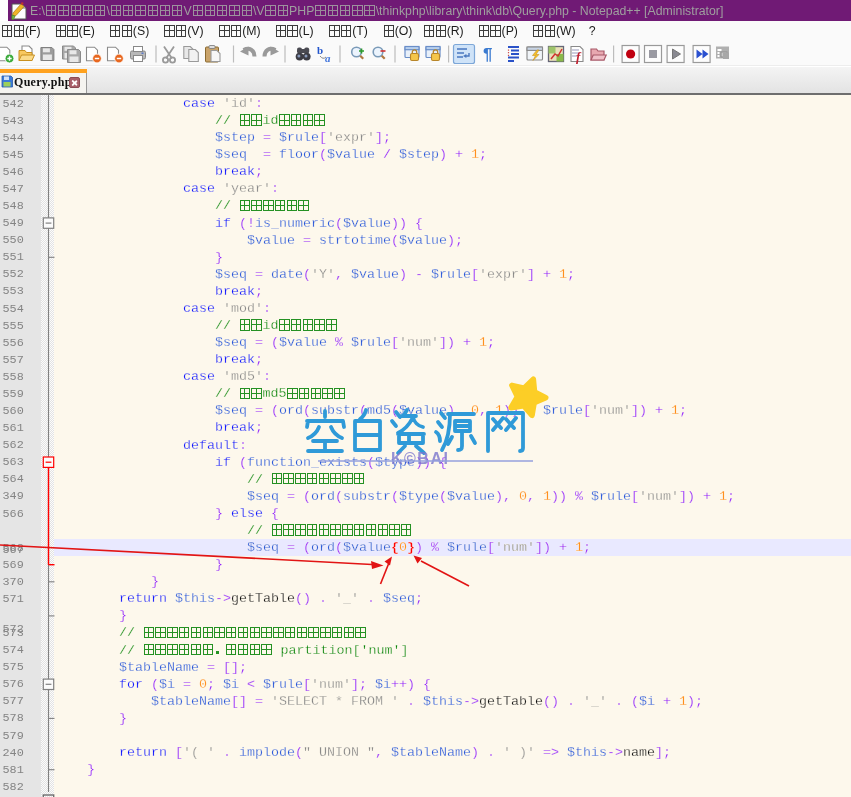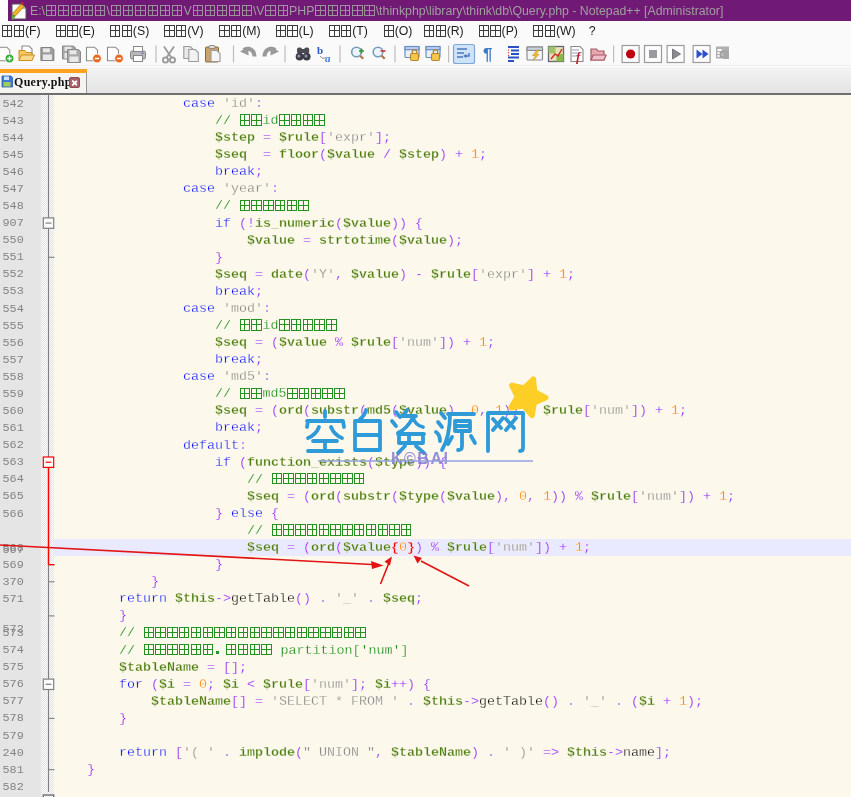--- a/index.html
+++ b/index.html
@@ -19,21 +19,21 @@
 #tabx::before{transform:rotate(45deg)}
 #tabx::after{transform:rotate(-45deg)}
 #editor{position:absolute;left:0;top:95px;width:851px;height:702px;background:#fdf8ec}
 #gutter{position:absolute;left:0;top:95px;width:41px;height:702px;background:#e5e5e5}
 #foldcol{position:absolute;left:41px;top:95px;width:13px;height:702px;background:
  repeating-conic-gradient(#e2e2e2 0% 25%, #fcfcfc 0% 50%) 0 0/2px 2px}
 .lnum{position:absolute;left:0;width:24px;font-family:"Liberation Mono",monospace;font-size:11.8px;color:#848484;text-align:left;padding-left:2.5px}
 #hl568{position:absolute;left:54px;width:797px;background:#e9e9ff}
 pre.code{position:absolute;left:55px;top:95px;font-family:"Liberation Mono",monospace;font-size:13.34px;line-height:17.08px;color:#000;white-space:pre;-webkit-text-stroke:.28px #fdf8ec}
 .k{color:#0008ff;font-weight:normal}
-.v{color:#4d7c0f;font-weight:bold}
+.v{color:#1d4ed8;font-weight:normal}
 .s{color:#808080}
 .c{color:#008000}
 .o{color:#8000ff}
 .n{color:#ff8000}
 .r{color:#ff0000;font-weight:bold}
 .z{display:inline-block;width:10.4px;height:11.4px;margin:0 .7px -1.6px .7px;position:relative;border:1px solid;opacity:.85}
 .z::before{content:"";position:absolute;left:0;right:0;top:45%;border-top:1.1px solid}
 .z::after{content:"";position:absolute;top:0;bottom:0;left:45%;border-left:1.1px solid}
 .c .z{border-color:#008000}
 .zc{border:none!important}
@@ -189,37 +189,37 @@
 <div id="tabline"></div>
 <div id="editor"></div>
 <div id="gutter">
     <div class="lnum" style="top:1.60px">542</div>
     <div class="lnum" style="top:18.68px">543</div>
     <div class="lnum" style="top:35.76px">544</div>
     <div class="lnum" style="top:52.84px">545</div>
     <div class="lnum" style="top:69.92px">546</div>
     <div class="lnum" style="top:87.00px">547</div>
     <div class="lnum" style="top:104.08px">548</div>
-    <div class="lnum" style="top:121.16px">907</div>
+    <div class="lnum" style="top:121.16px">549</div>
     <div class="lnum" style="top:138.24px">550</div>
     <div class="lnum" style="top:155.32px">551</div>
     <div class="lnum" style="top:172.40px">552</div>
     <div class="lnum" style="top:189.48px">553</div>
     <div class="lnum" style="top:206.56px">554</div>
     <div class="lnum" style="top:223.64px">555</div>
     <div class="lnum" style="top:240.72px">556</div>
     <div class="lnum" style="top:257.80px">557</div>
     <div class="lnum" style="top:274.88px">558</div>
     <div class="lnum" style="top:291.96px">559</div>
     <div class="lnum" style="top:309.04px">560</div>
     <div class="lnum" style="top:326.12px">561</div>
     <div class="lnum" style="top:343.20px">562</div>
     <div class="lnum" style="top:360.28px">563</div>
     <div class="lnum" style="top:377.36px">564</div>
-    <div class="lnum" style="top:394.44px">565</div>
+    <div class="lnum" style="top:394.44px">349</div>
     <div class="lnum" style="top:411.52px">566</div>
     <div class="lnum" style="top:448px">567</div>
     <div class="lnum" style="top:445.68px">568</div>
     <div class="lnum" style="top:462.76px">569</div>
     <div class="lnum" style="top:479.84px">370</div>
     <div class="lnum" style="top:496.92px">571</div>
     <div class="lnum" style="top:527px">572</div>
     <div class="lnum" style="top:531.08px">573</div>
     <div class="lnum" style="top:548.16px">574</div>
     <div class="lnum" style="top:565.24px">575</div>

